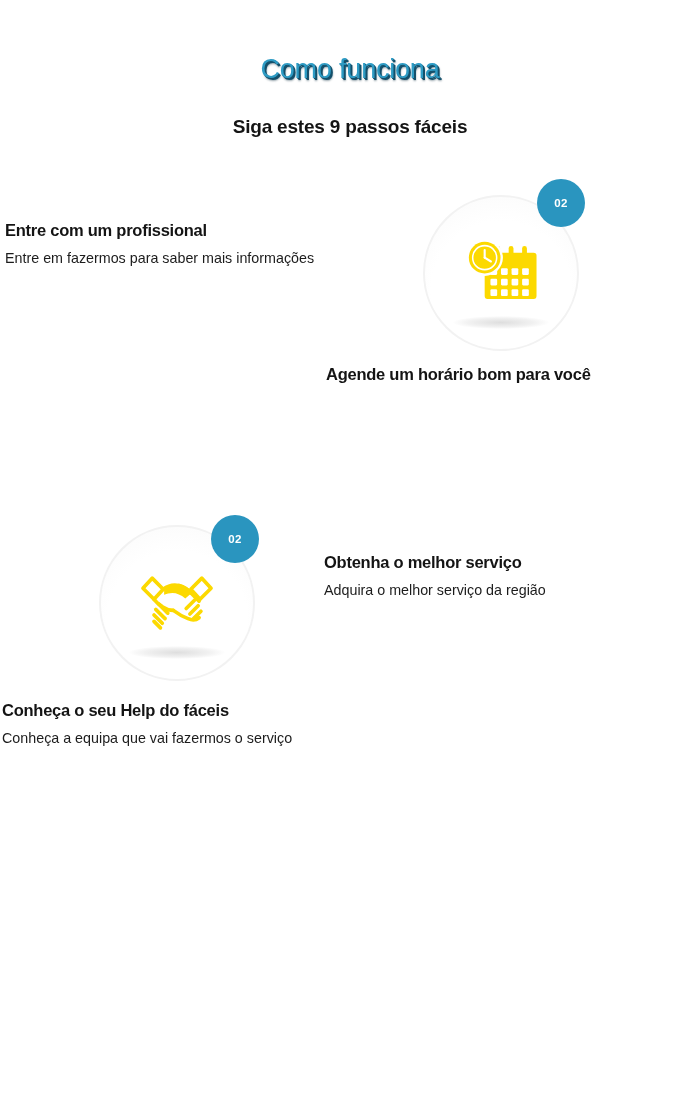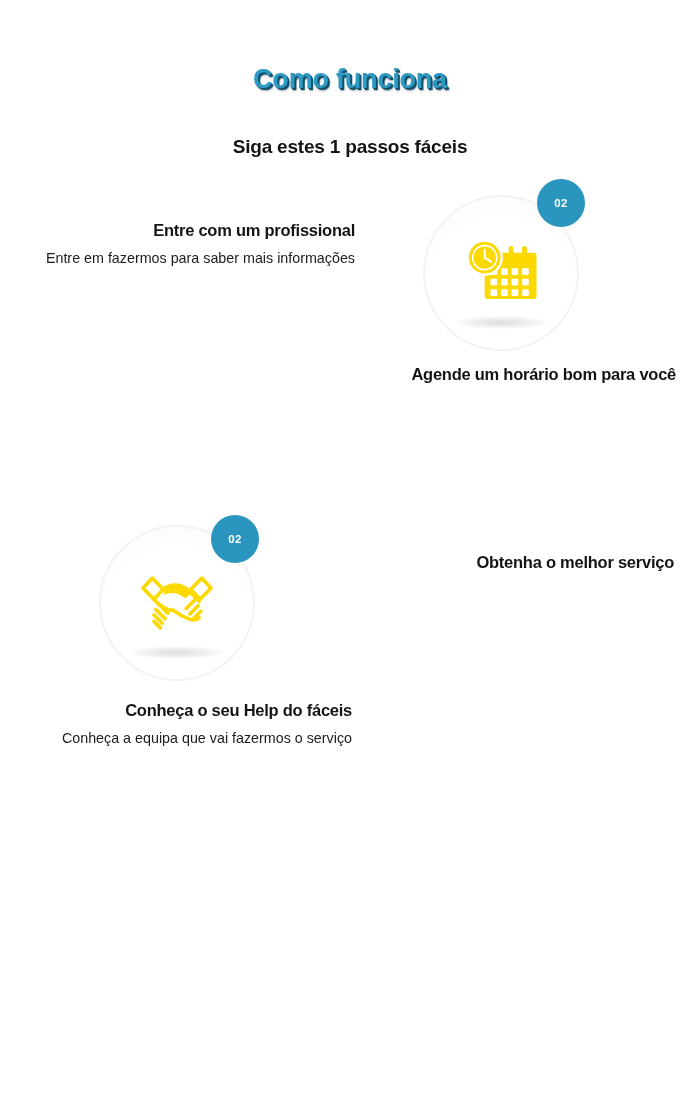--- a/index.html
+++ b/index.html
@@ -18,24 +18,24 @@
 
   
   .header {
     position: absolute;
     left: 0;
     top: 0;
     width: 700px;
     text-align: center;
   }
   .main-title {
-    margin: 12px;
+    margin: 2px;
     padding-top: 52px;
     font-size: 27px;
-    font-weight: 700;
+    font-weight: 400;
     letter-spacing: -0.2px;
     color: #2E9BC4;
     text-shadow:
        1px 1px 0 #14506b,
        2px 2px 0 #14506b,
        2px 3px 2px rgba(10,45,62,0.45);
   }
   .sub-title {
     margin: 0;
     padding-top: 29px;
@@ -49,21 +49,21 @@
   .steps-grid {
     position: absolute;
     left: 0;
     top: 195px;
     width: 700px;
     height: 660px;
   }
   .step-card {
     position: absolute;
     width: 350px;
-    text-align: right;
+    text-align: left;
   }
   .step-card[data-col="0"] { left: 5px; }
   .step-card[data-col="1"] { left: 326px; }
   .step-card[data-row="0"] { top: 0px; }
   .step-card[data-row="1"] { top: 330px; }
 
   
   .step-card.c1 { left: 5px;   top: 6px; }
   .step-card.c2 { left: 326px; top: 0px; }
   .step-card.c3 { left: 2px;   top: 330px; }
@@ -145,21 +145,21 @@
     color: #1c1c1c;
   }
   .step-card.c2 .step-title { padding-top: 14px; }
   .step-card.c4 .step-title { padding-top: 24px; }
 </style>
 </head>
 <body>
 
 <div class="header">
   <h1 class="main-title">Como funciona</h1>
-  <h2 class="sub-title">Siga estes 1 passos fáceis</h2>
+  <h2 class="sub-title">Siga estes 9 passos fáceis</h2>
 </div>
 
 <div class="steps-grid">
 
   <div class="step-card c1" data-col="0" data-row="0">
     <p class="step-title">Entre com um profissional</p>
     <p class="step-desc">Entre em fazermos para saber mais informações</p>
   </div>
 
   <div class="step-card c2" data-col="1" data-row="0">
@@ -239,15 +239,16 @@
       <div class="badge">
         <span>02</span>
       </div>
     </div>
     <p class="step-title">Conheça o seu Help do fáceis</p>
     <p class="step-desc">Conheça a equipa que vai fazermos o serviço</p>
   </div>
 
   <div class="step-card c4" data-col="1" data-row="1">
     <p class="step-title">Obtenha o melhor serviço</p>
+    <p class="step-desc">Adquira o melhor serviço da região</p>
   </div>
 
 </div>
 
 </body></html>

